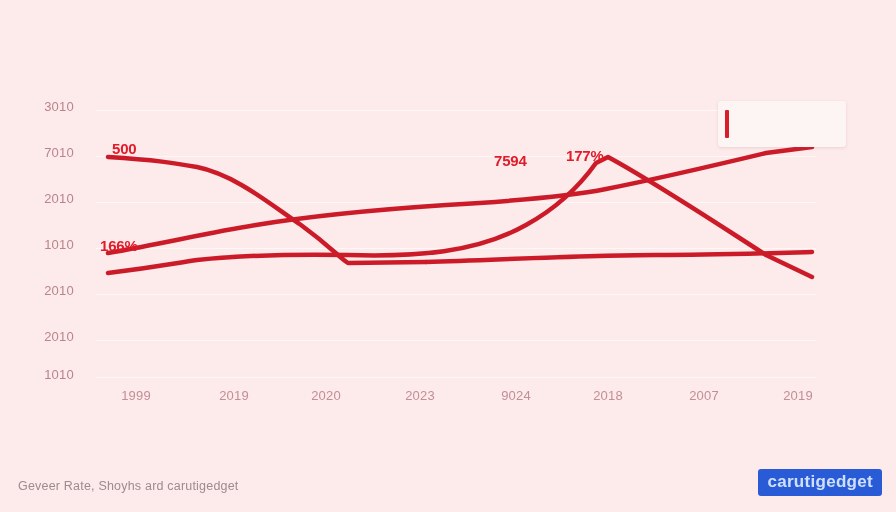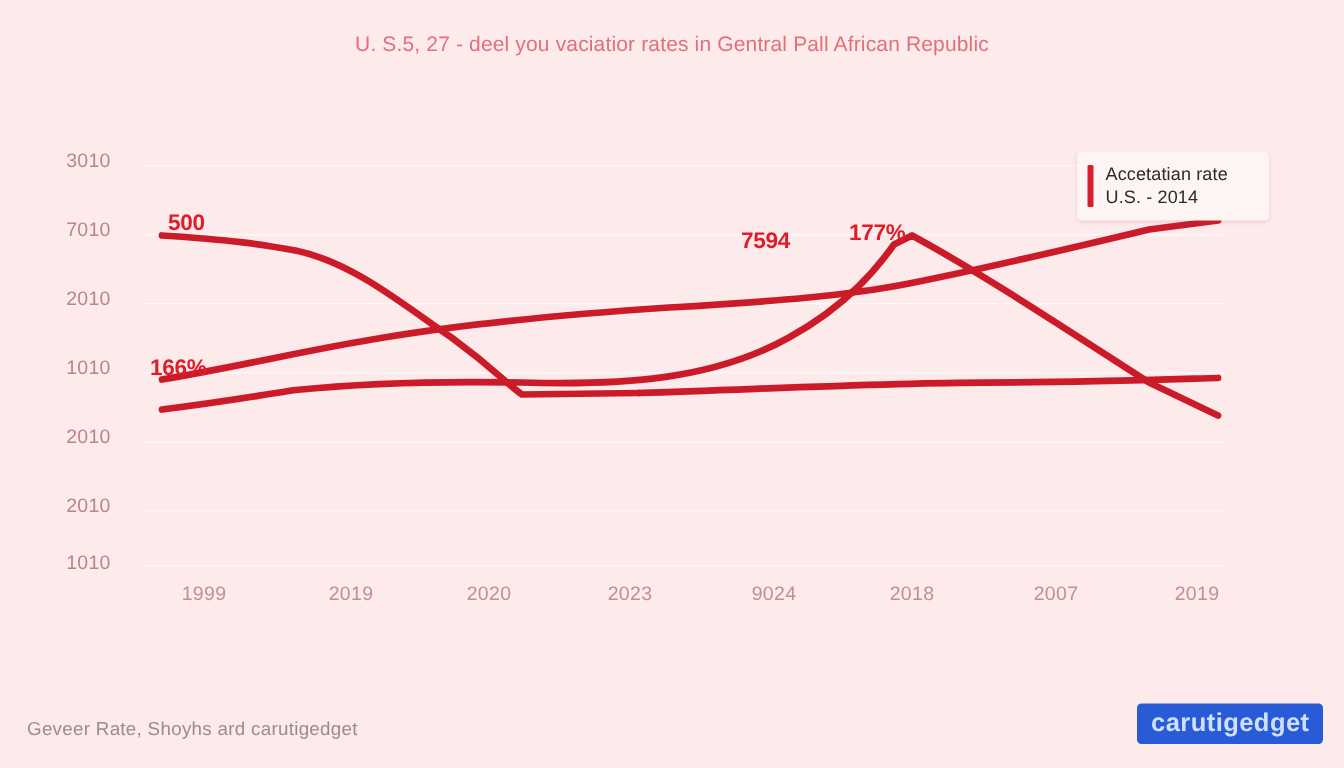--- a/index.html
+++ b/index.html
@@ -170,21 +170,20 @@
     border-radius:3px;
     line-height:20px;
   }
 </style>
 </head>
 <body>
 
 <div id="canvas">
 
   <div id="header">
-    <div id="chart-subtitle">U. S.5, 27 - deel you vaciatior rates in Gentral Pall African Republic</div>
   </div>
 
   <div id="y-axis">
     <div class="y-tick" style="top:0px;">3010</div>
     <div class="y-tick" style="top:46px;">7010</div>
     <div class="y-tick" style="top:92px;">2010</div>
     <div class="y-tick" style="top:138px;">1010</div>
     <div class="y-tick" style="top:184px;">2010</div>
     <div class="y-tick" style="top:230px;">2010</div>
     <div class="y-tick" style="top:268px;">1010</div>
@@ -222,22 +221,18 @@
     <div class="x-tick" style="left:230px;">2020</div>
     <div class="x-tick" style="left:324px;">2023</div>
     <div class="x-tick" style="left:420px;">9024</div>
     <div class="x-tick" style="left:512px;">2018</div>
     <div class="x-tick" style="left:608px;">2007</div>
     <div class="x-tick" style="left:702px;">2019</div>
   </div>
 
   <div id="legend">
     <div id="legend-swatch"></div>
-    <div id="legend-text">
-      <div class="legend-line">Accetatian rate</div>
-      <div class="legend-line">U.S. - 2014</div>
-    </div>
   </div>
 
   <div id="footer-note">Geveer Rate, Shoyhs ard carutigedget</div>
   <div id="watermark">carutigedget</div>
 
 </div>
 
 </body></html>

